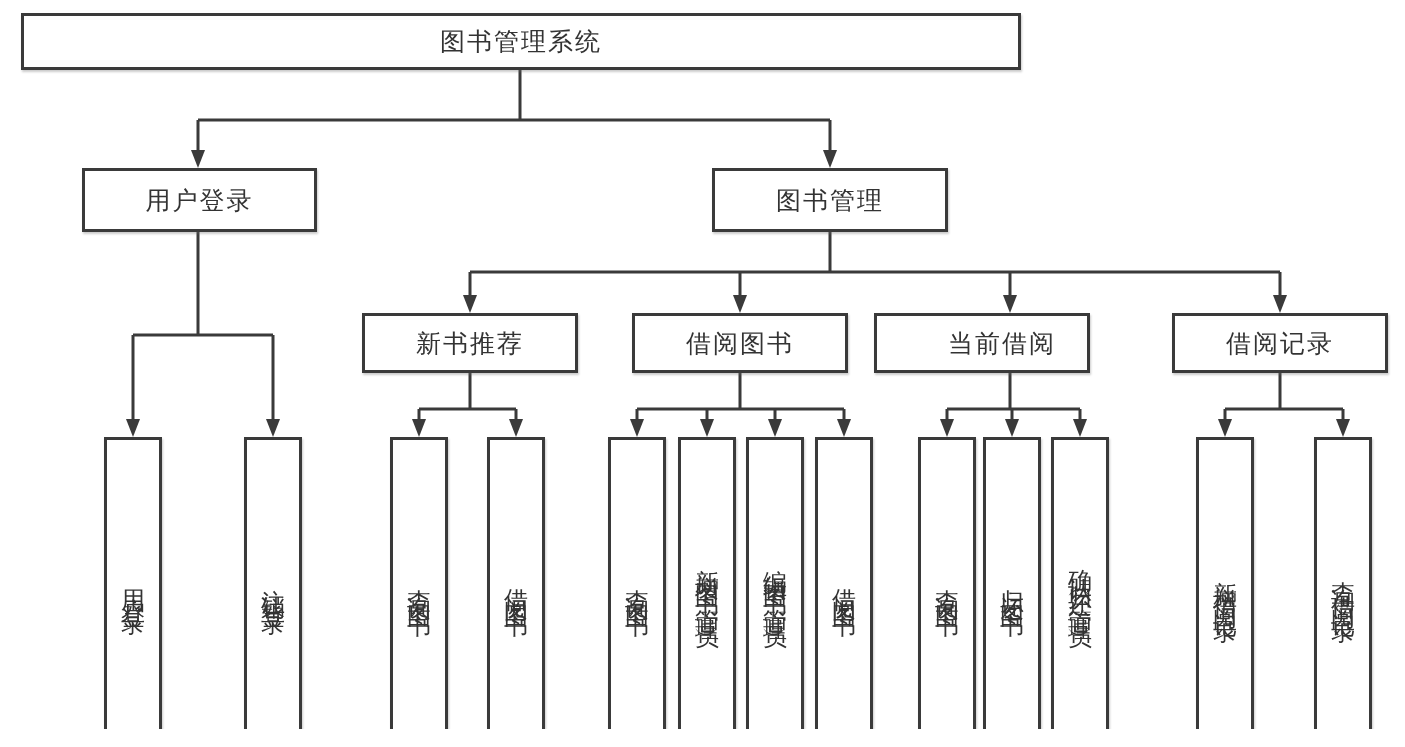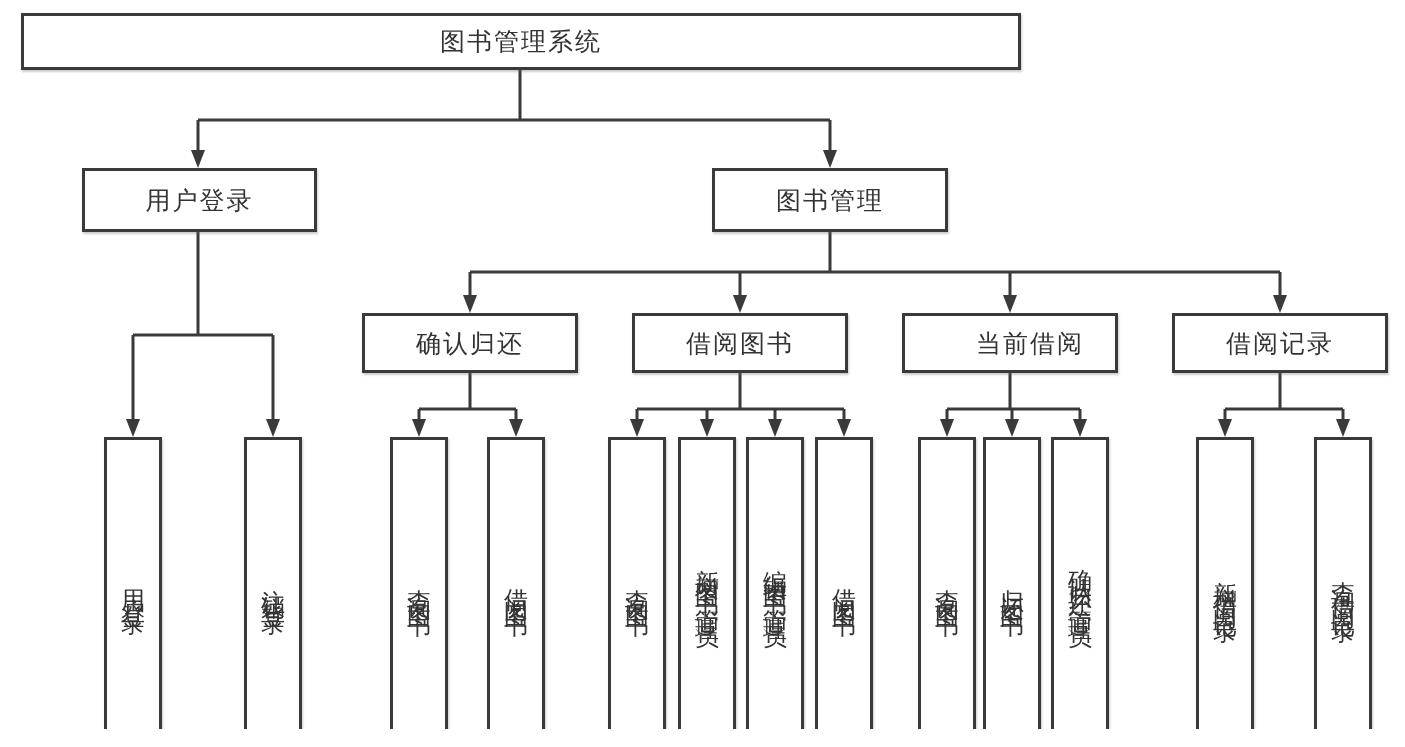--- a/index.html
+++ b/index.html
@@ -116,26 +116,26 @@
   </div>
 
   <div class="node hnode" style="left:82px; top:168px; width:235px; height:64px;">
     <span>用户登录</span>
   </div>
   <div class="node hnode" style="left:712px; top:168px; width:236px; height:64px;">
     <span>图书管理</span>
   </div>
 
   <div class="node hnode" style="left:362px; top:313px; width:216px; height:60px;">
-    <span>确认归还</span>
+    <span>新书推荐</span>
   </div>
   <div class="node hnode" style="left:632px; top:313px; width:216px; height:60px;">
     <span>借阅图书</span>
   </div>
-  <div class="node hnode" style="left:902px; top:313px; width:216px; height:60px;padding-left:40px;">
+  <div class="node hnode" style="left:874px; top:313px; width:216px; height:60px;padding-left:40px;">
     <span>当前借阅</span>
   </div>
   <div class="node hnode" style="left:1172px; top:313px; width:216px; height:60px;">
     <span>借阅记录</span>
   </div>
 
   <div class="node vnode" style="left:104px; top:437px; width:58px; height:298px;">
     <span>用户登录</span>
   </div>
   <div class="node vnode" style="left:244px; top:437px; width:58px; height:298px;">

